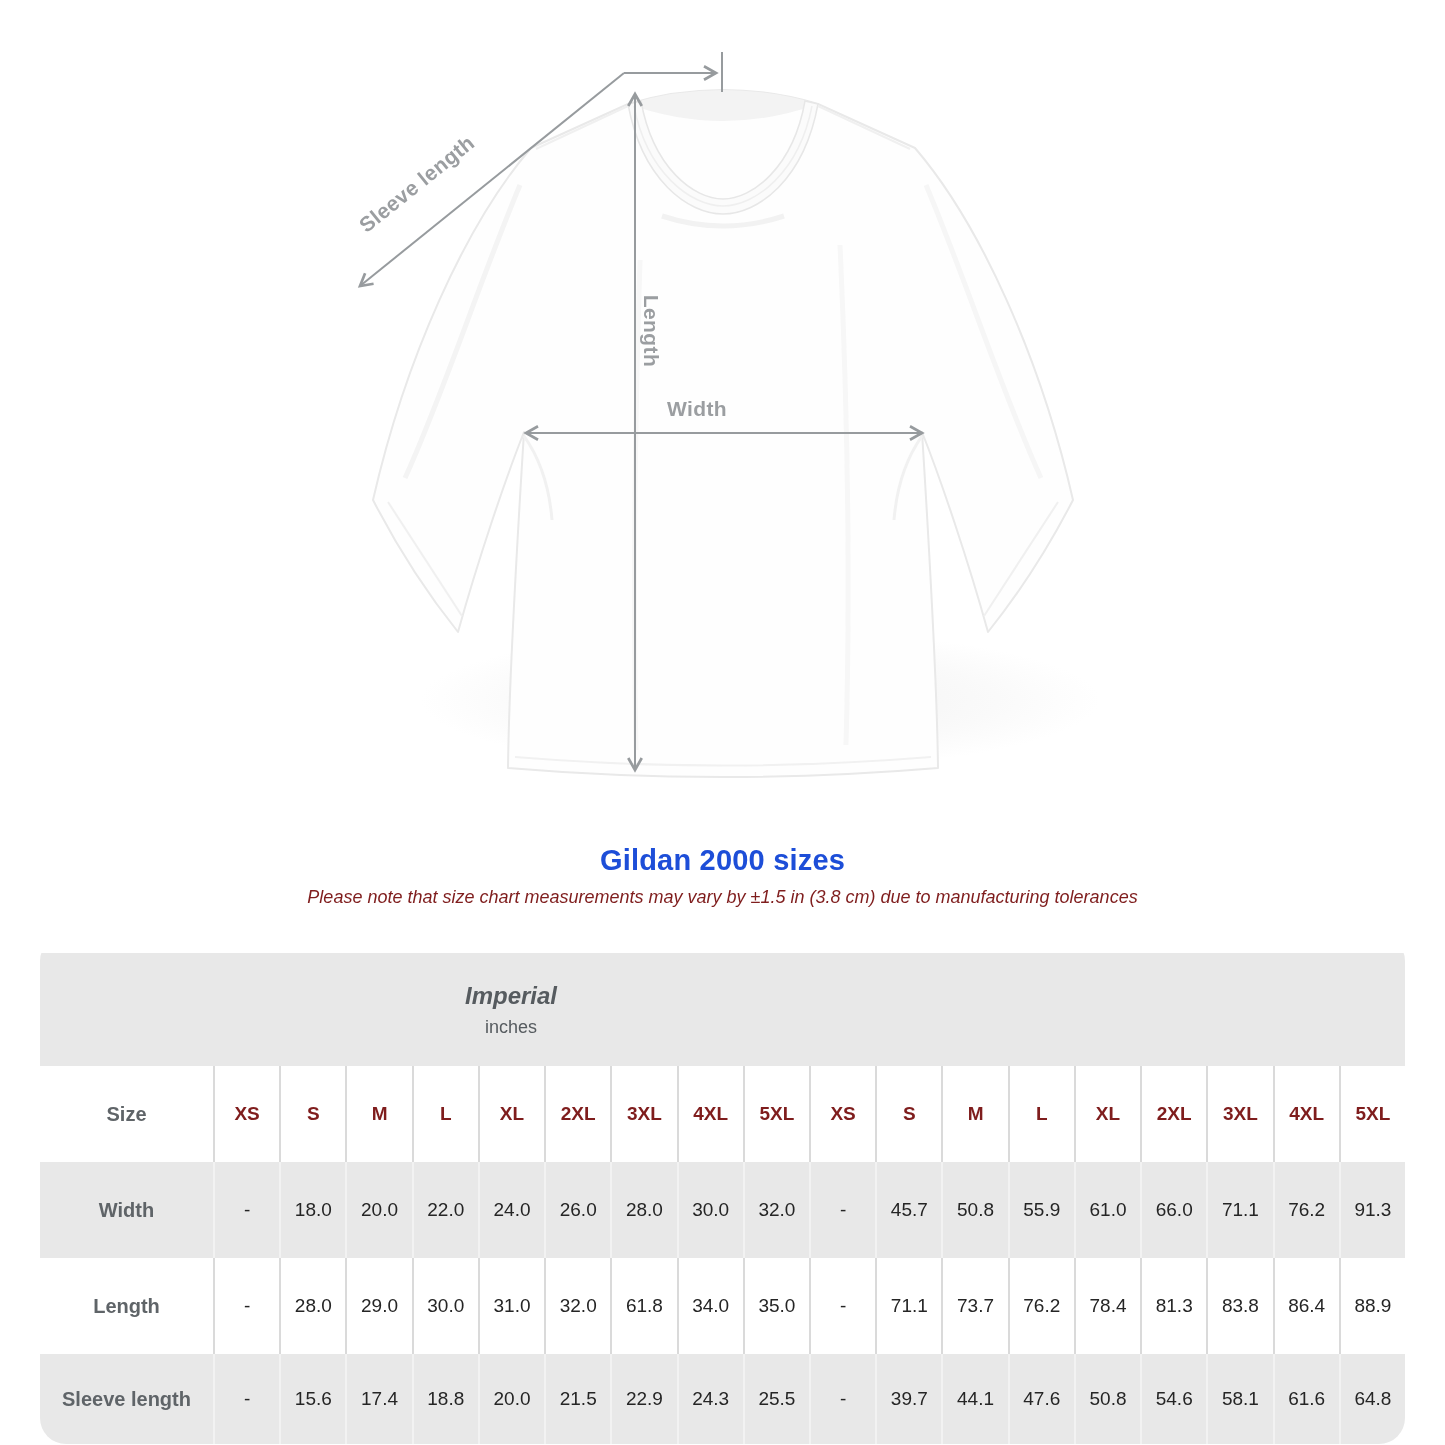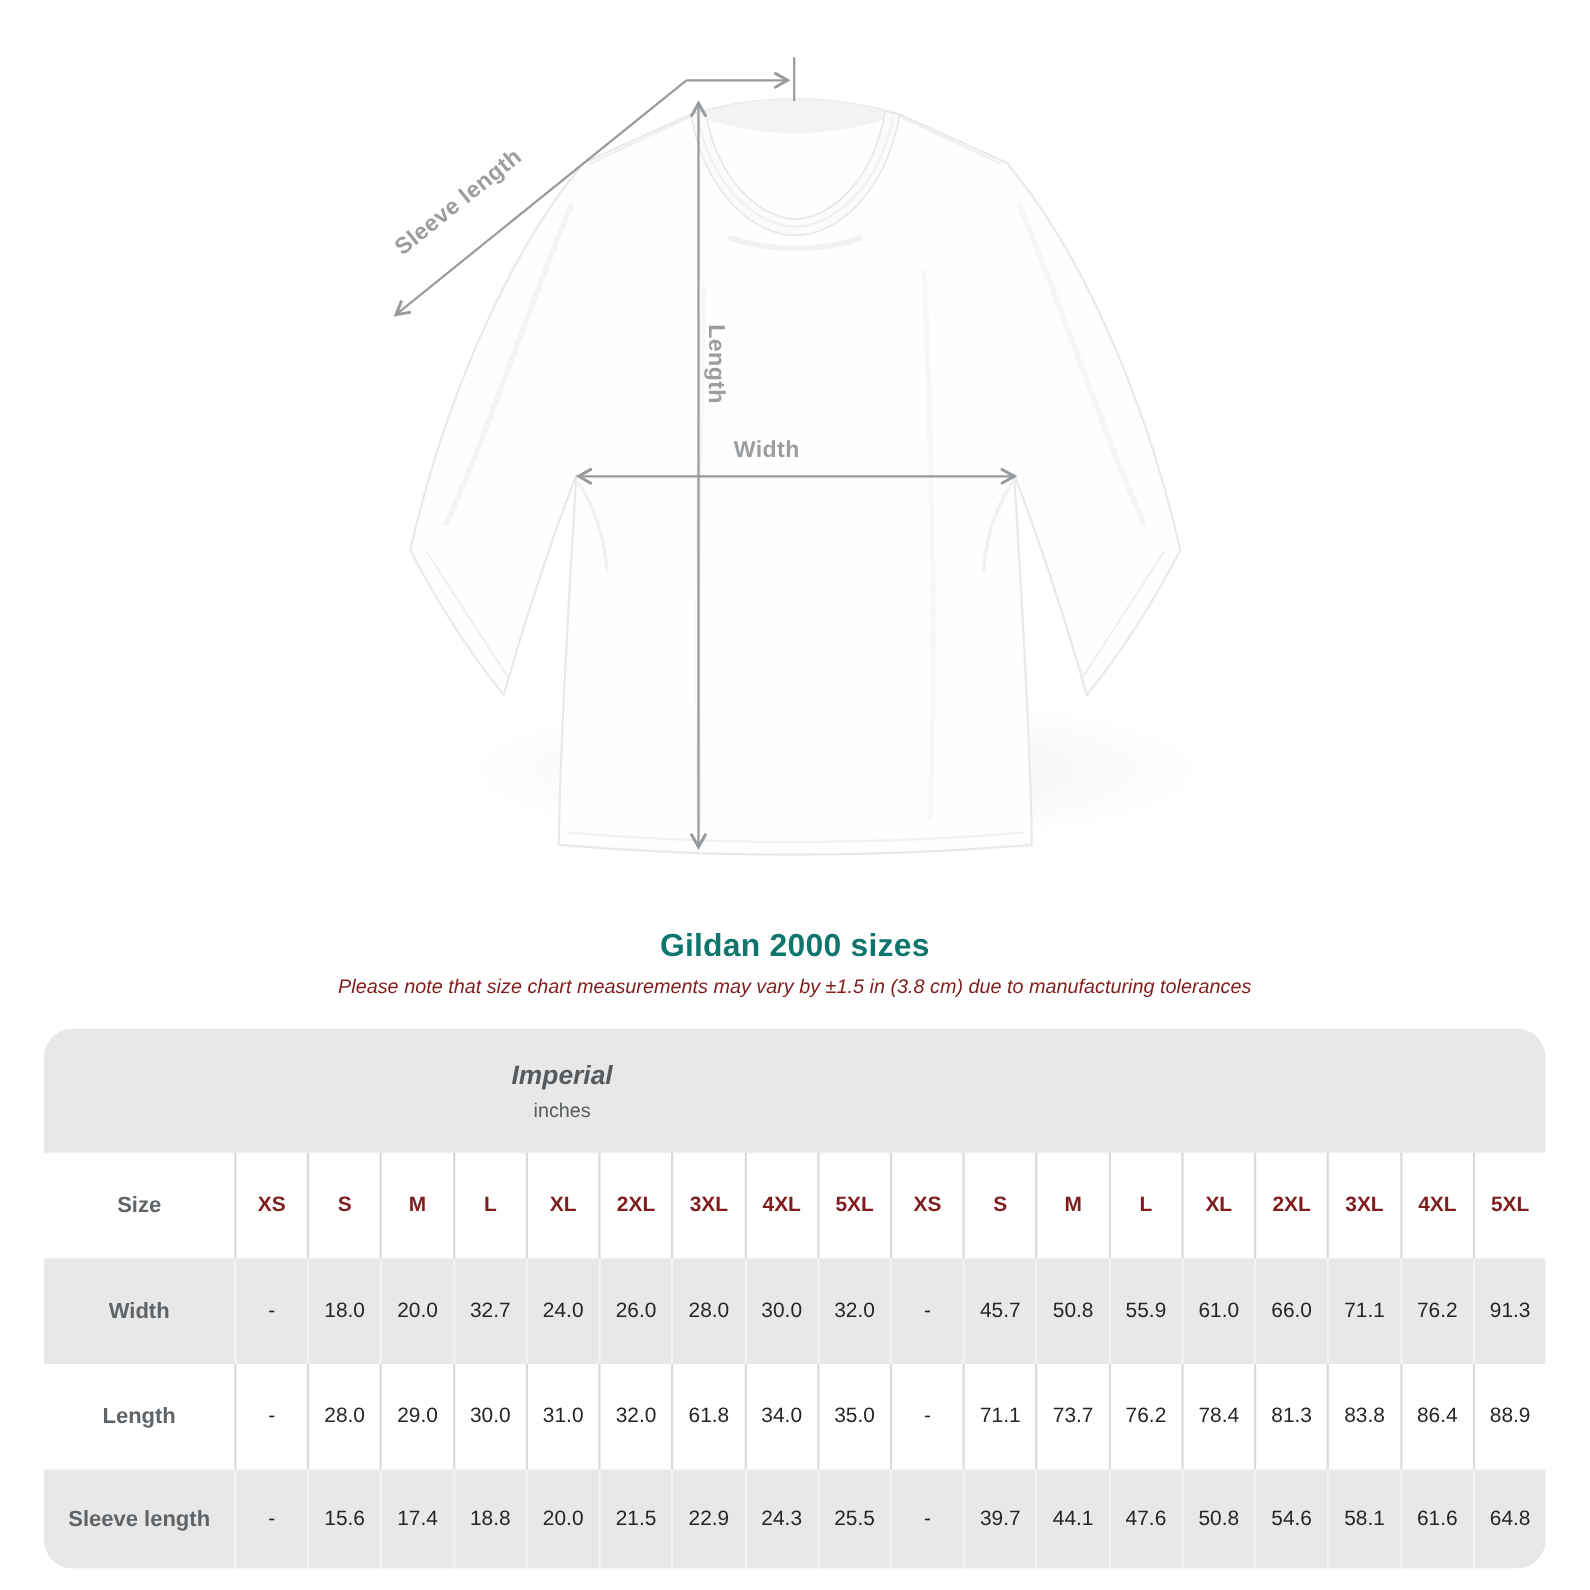--- a/index.html
+++ b/index.html
@@ -17,32 +17,32 @@
     position:absolute;color:#9b9ea1;font-weight:700;font-size:21px;
     letter-spacing:.4px;text-align:center;white-space:nowrap;
   }
   .dim-label.sleeve{left:297px;top:172px;width:240px;transform:rotate(-38.8deg);}
   .dim-label.len{left:591px;top:319px;width:120px;transform:rotate(90deg);}
   .dim-label.wid{left:627px;top:397px;width:140px;}
 
   
   .caption{text-align:center;margin-top:6px;}
   .caption h1{
-    margin:0;font-size:29px;font-weight:700;color:#0f766e;letter-spacing:.2px;
+    margin:0;font-size:29px;font-weight:700;color:#1d4ed8;letter-spacing:.2px;
   }
   .caption p{
     margin:10px 0 0 0;font-size:18px;font-style:italic;color:#7f1d1d;
   }
 
   
   .size-table{
     margin:27px 40px 0 40px;border-radius:26px;overflow:hidden;
     background:#ffffff;
   }
-  .band{display:grid;grid-template-columns:173px 1fr 1fr;height:113px;background:#e8e8e8;}
+  .band{display:grid;grid-template-columns:173px 1fr 1fr;height:113px;background:#e8e8e8;margin-top:18px;}
   .band-group{display:flex;flex-direction:column;align-items:center;justify-content:center;gap:7px;}
   .band-name{font-size:24px;font-weight:700;font-style:italic;color:#565b5f;}
   .band-unit{font-size:18px;color:#565b5f;}
 
   .t-row{display:grid;grid-template-columns:173px repeat(18,1fr);height:96px;background:#ffffff;}
   .t-row.gray{background:#e8e8e8;}
   .t-row:last-child{height:90px;}
   .cell{display:flex;align-items:center;justify-content:center;}
   .t-row > .cell + .cell{border-left:2px solid #dadada;}
   .t-row.gray > .cell + .cell{border-left-color:#f2f2f2;}
@@ -160,21 +160,21 @@
           <div class="cell sz">2XL</div>
           <div class="cell sz">3XL</div>
           <div class="cell sz">4XL</div>
           <div class="cell sz">5XL</div>
         </div>
         <div class="t-row gray">
           <div class="cell lab">Width</div>
           <div class="cell val">-</div>
           <div class="cell val">18.0</div>
           <div class="cell val">20.0</div>
-          <div class="cell val">32.7</div>
+          <div class="cell val">22.0</div>
           <div class="cell val">24.0</div>
           <div class="cell val">26.0</div>
           <div class="cell val">28.0</div>
           <div class="cell val">30.0</div>
           <div class="cell val">32.0</div>
           <div class="cell val">-</div>
           <div class="cell val">45.7</div>
           <div class="cell val">50.8</div>
           <div class="cell val">55.9</div>
           <div class="cell val">61.0</div>

